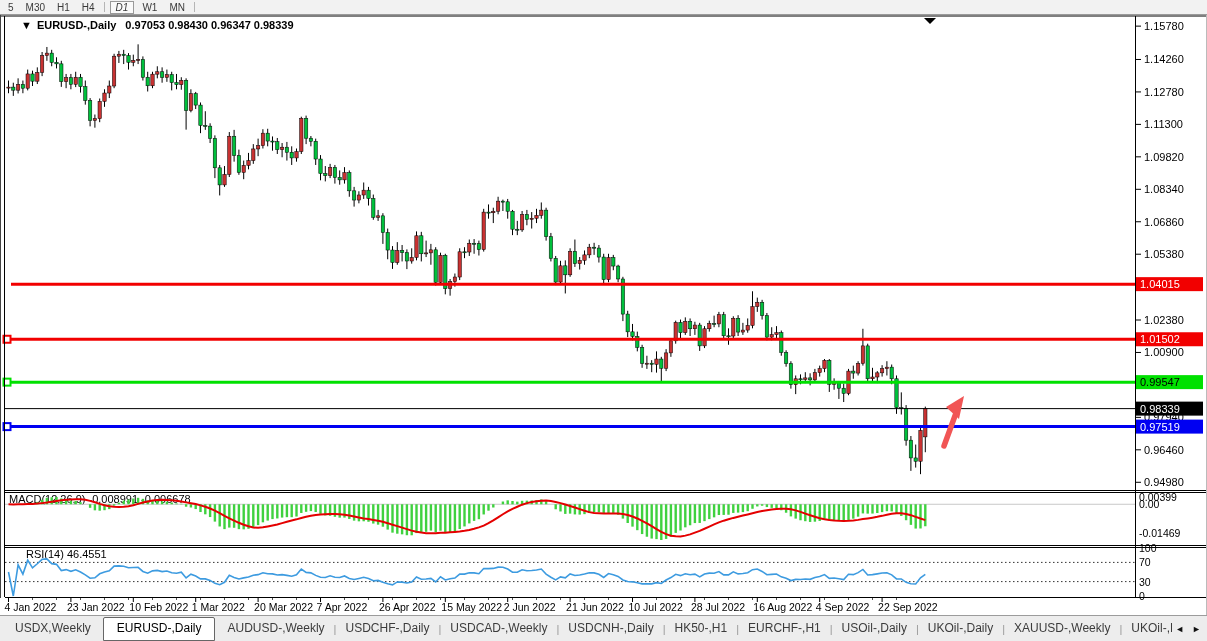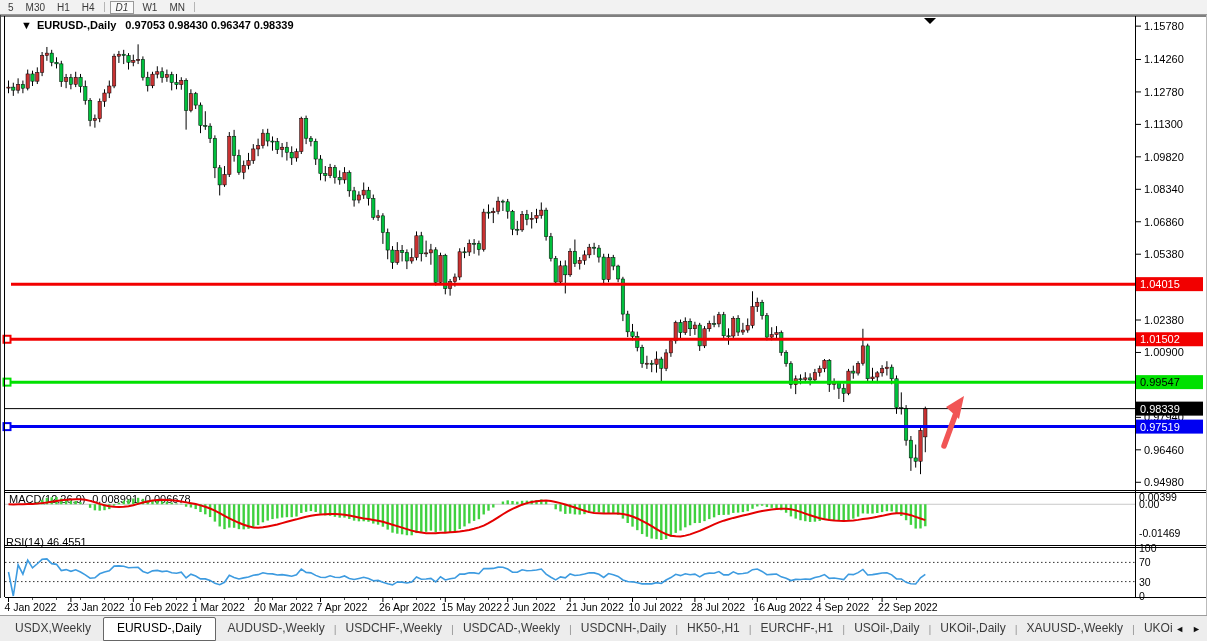--- a/index.html
+++ b/index.html
@@ -10,26 +10,26 @@
            border-bottom:1px solid #9a9a9a;z-index:3;display:flex;align-items:center;
            font-size:10px;color:#3a3a3a;padding-left:2px;}
   .tf-item{padding:0 6px;cursor:default;}
   .tf-item.active{background:#fafafa;border:1px solid #9a9a9a;padding:0 5px;margin:0 2px;font-style:italic;}
   .tf-div{width:1px;height:10px;background:#b5b5b5;margin:0 3px;}
   
   .float-label{position:absolute;z-index:1;color:#000;white-space:pre;}
   #title{left:21px;top:19px;font-size:11px;font-weight:bold;}
   #title .sym{margin-left:5px;} #title .ohlc{margin-left:9px;}
   #macd-label{left:9px;top:493px;font-size:11px;}
-  #rsi-label{left:6px;top:536px;font-size:11px;}
+  #rsi-label{left:6px;top:548px;font-size:11px;padding-left:20px;}
   #chart{position:absolute;left:0;top:0;z-index:2;}
   
   #tabs{position:absolute;left:0;bottom:0;right:0;height:25px;background:#ededed;
         border-top:1px solid #9c9c9c;z-index:3;display:flex;align-items:center;
-        font-size:12px;color:#3c3c3c;overflow:hidden;padding-left:6px;justify-content:center;}
+        font-size:12px;color:#3c3c3c;overflow:hidden;padding-left:6px;}
   .tab{white-space:nowrap;padding:4px 9px 5px;cursor:default;}
   .tab.active{background:#fff;border:1px solid #666;color:#000;padding:3px 13px 5px;
               margin:0 3px;border-radius:2px 2px 0 0;}
   .tabsep{color:#999;font-size:11px;}
   #tab-scrollers{position:absolute;right:3px;top:0;bottom:0;display:flex;align-items:center;
                  gap:8px;font-size:9px;color:#111;background:#ededed;padding:0 3px;}
   #tab-scrollers span{cursor:default;}
 </style>
 </head>
 <body>
@@ -790,21 +790,21 @@
       <line id="arrow-shaft" x1="944" y1="446" x2="956" y2="413" stroke-width="5.5" stroke-linecap="round" stroke="#f15555"></line>
       <polygon id="arrow-head" points="964,396 946,407 959,419" fill="#f15555"></polygon>
     </g>
   </svg>
 
   <div id="tabs">
     <div class="tab">USDX,Weekly</div>
       <div class="tab active">EURUSD-,Daily</div>
       <div class="tab">AUDUSD-,Weekly</div>
       <span class="tabsep">|</span>
-      <div class="tab">USDCHF-,Weekly</div>
+      <div class="tab">USDCHF-,Daily</div>
       <span class="tabsep">|</span>
       <div class="tab">USDCAD-,Weekly</div>
       <span class="tabsep">|</span>
       <div class="tab">USDCNH-,Daily</div>
       <span class="tabsep">|</span>
       <div class="tab">HK50-,H1</div>
       <span class="tabsep">|</span>
       <div class="tab">EURCHF-,H1</div>
       <span class="tabsep">|</span>
       <div class="tab">USOil-,Daily</div>

